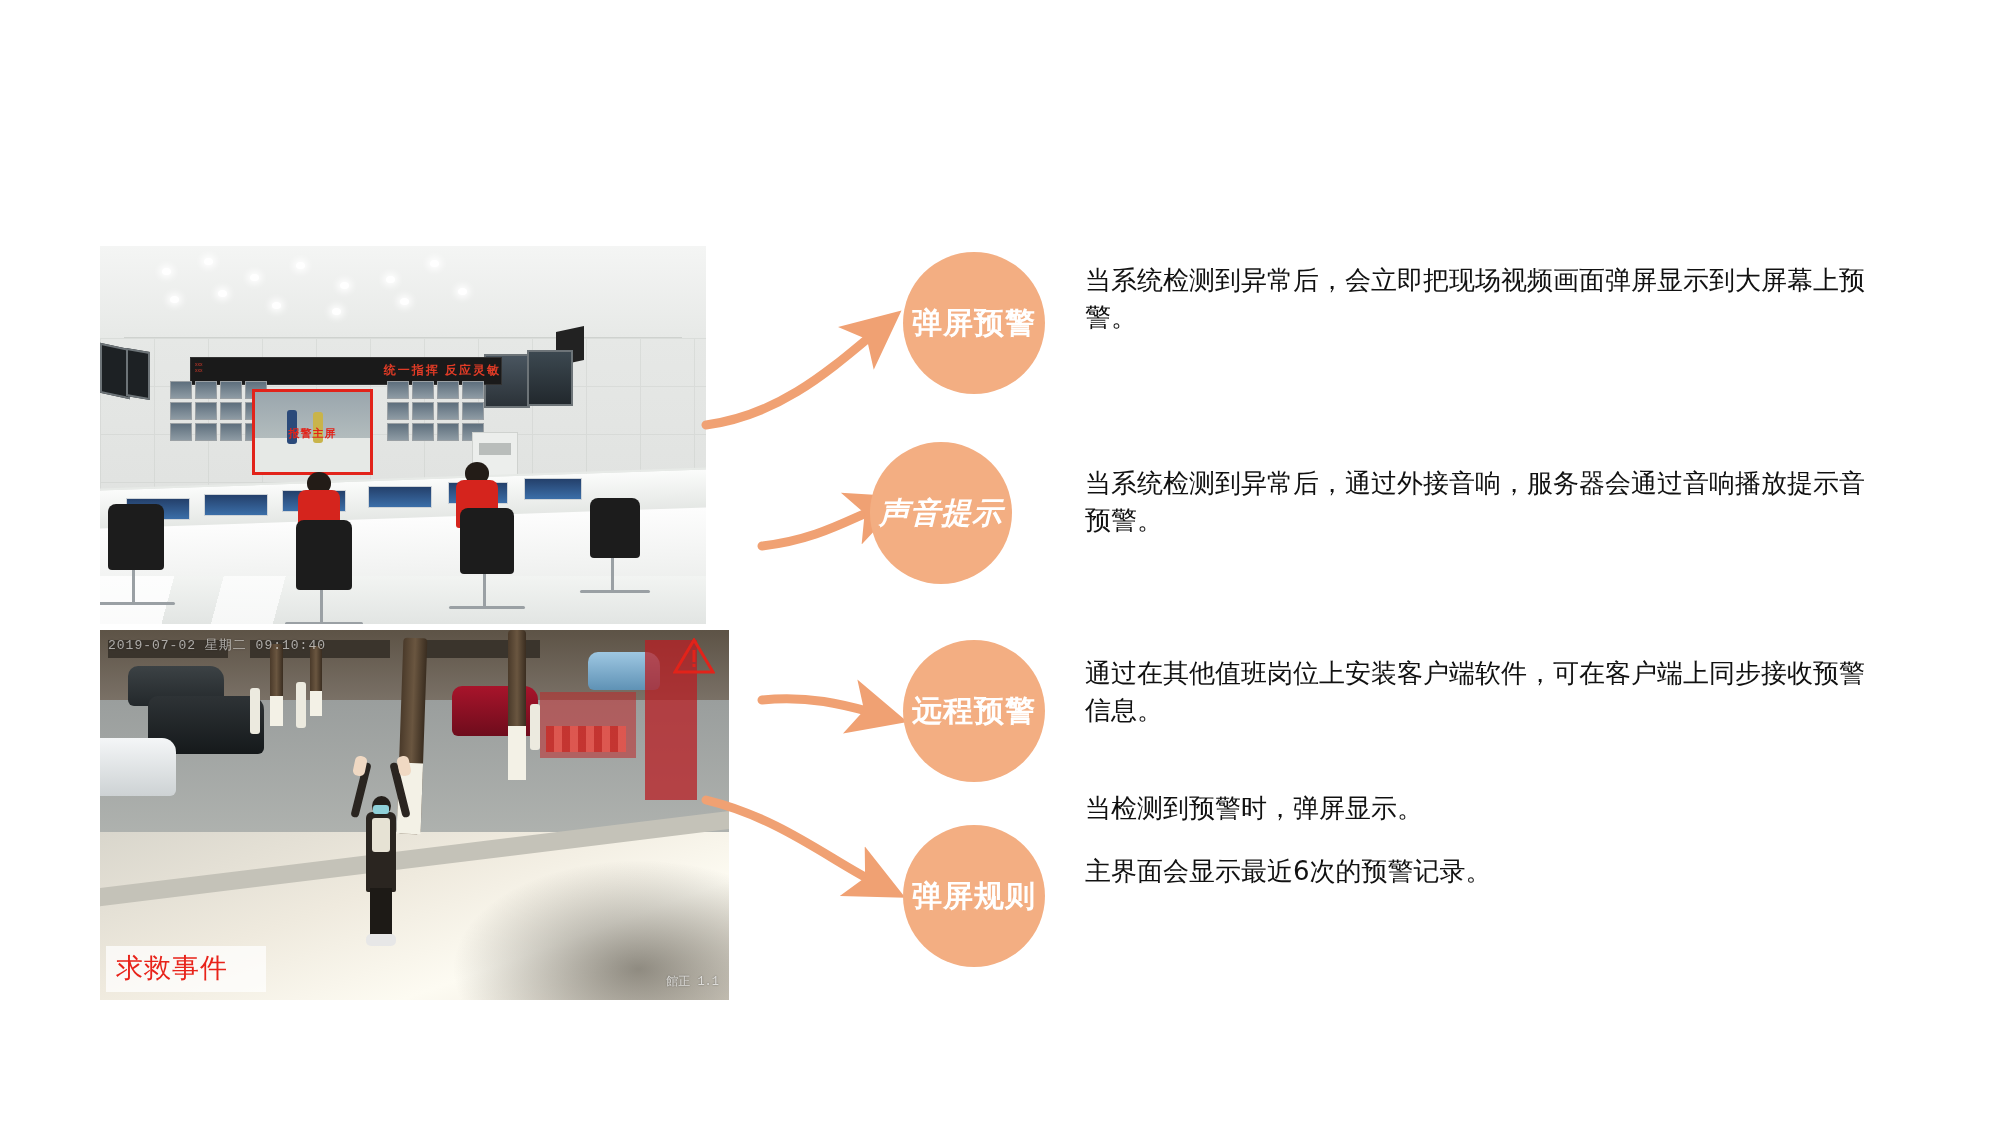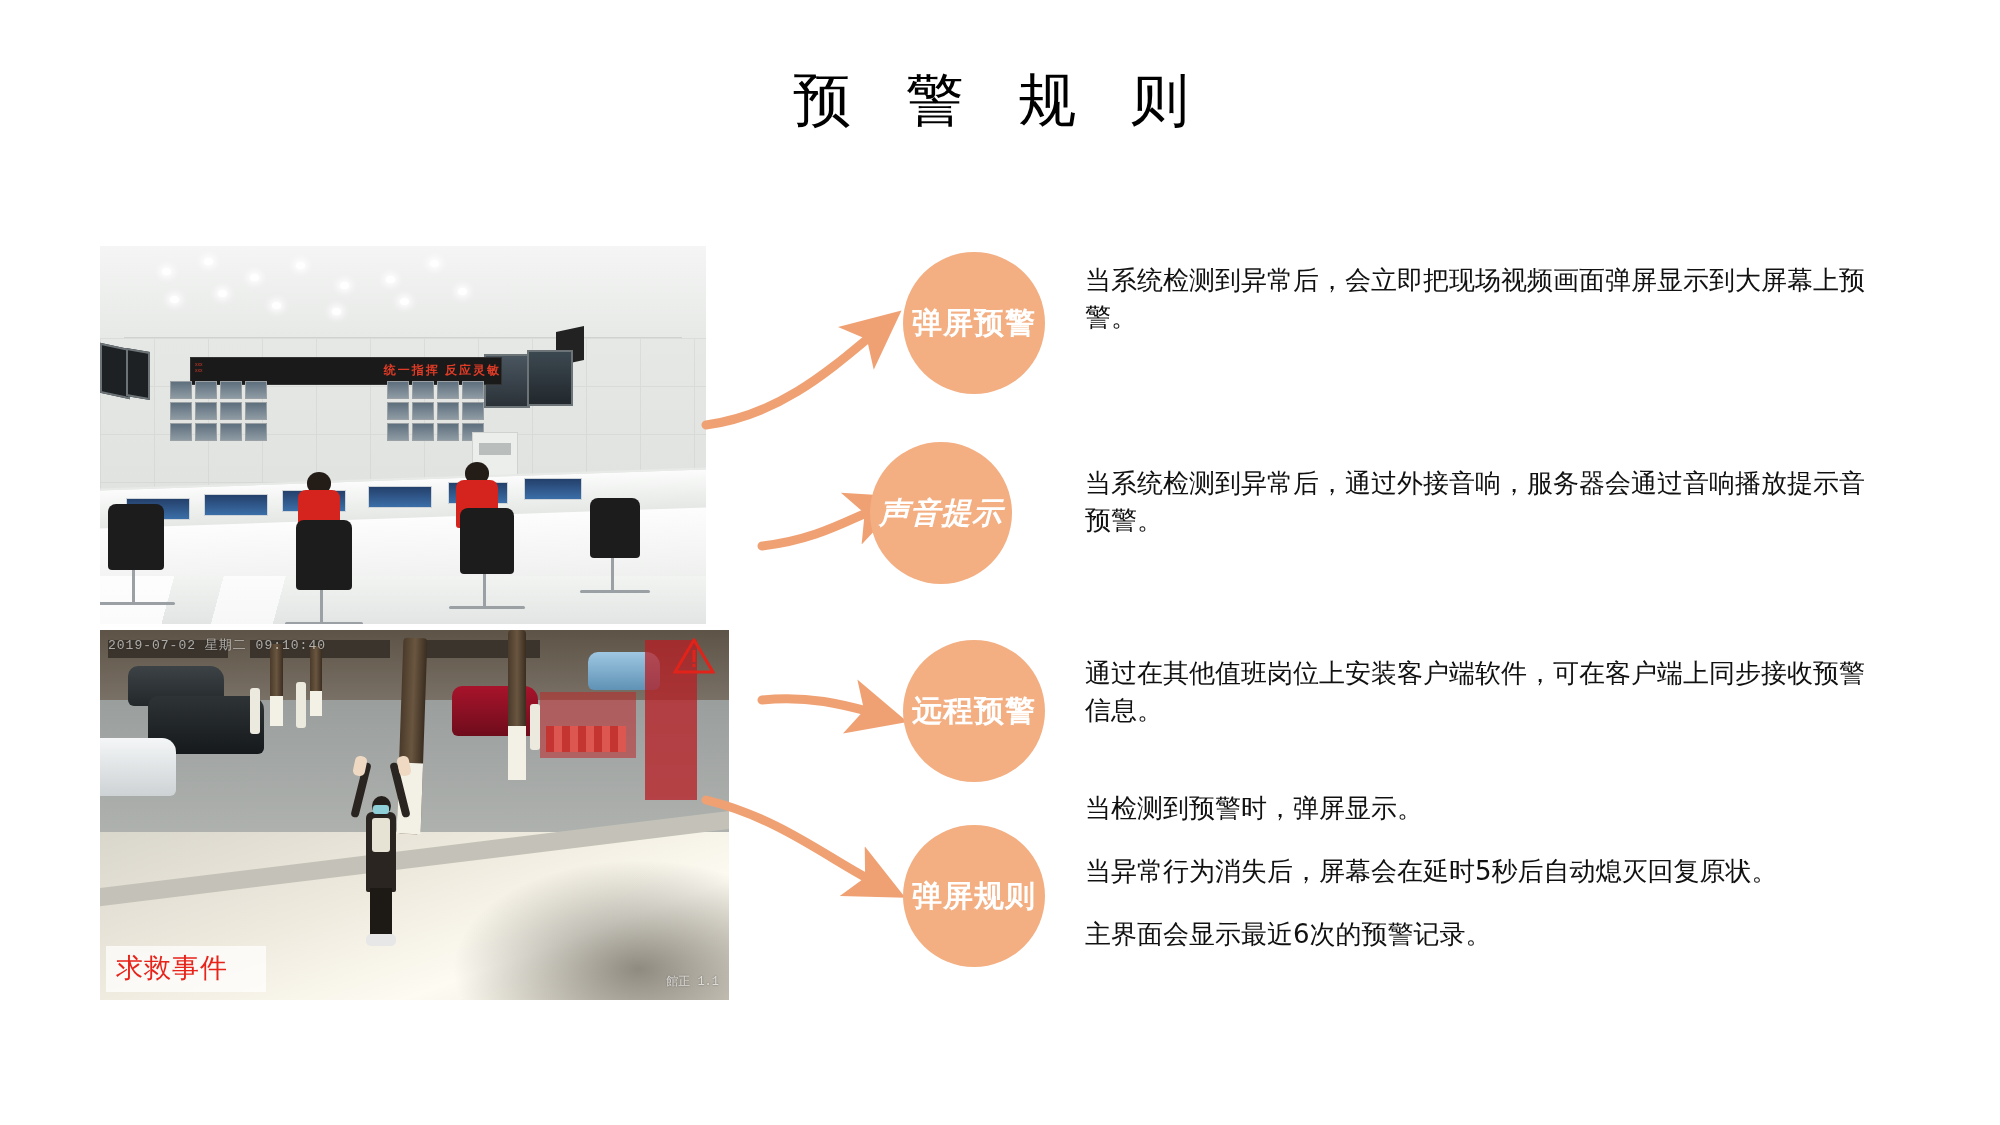--- a/index.html
+++ b/index.html
@@ -165,21 +165,20 @@
   #desc-2{top:655px;}
   #desc-3{top:790px;}
   #desc-3 .rule-line{margin-bottom:26px;}
   #desc-3 .rule-line:last-child{margin-bottom:0;}
 </style>
 </head>
 <body>
 
 <div id="slide">
 
-  <div class="slide-title">预 警 规 则</div>
 
   <div class="photo" id="photo-control-room">
     <div class="cr">
       <div class="cr-ceiling"></div>
       <div class="cr-light" style="left:62px;top:22px"></div>
       <div class="cr-light" style="left:104px;top:12px"></div>
       <div class="cr-light" style="left:150px;top:28px"></div>
       <div class="cr-light" style="left:196px;top:16px"></div>
       <div class="cr-light" style="left:240px;top:36px"></div>
       <div class="cr-light" style="left:70px;top:50px"></div>
@@ -227,20 +226,26 @@
         <div class="cr-mon"></div>
         <div class="cr-mon"></div>
         <div class="cr-mon"></div>
         <div class="cr-mon"></div>
         <div class="cr-mon"></div>
         <div class="cr-mon"></div>
         <div class="cr-mon"></div>
         <div class="cr-mon"></div>
       </div>
 
+      <div class="cr-bigscreen">
+        <div class="snow"></div>
+        <div class="figA"></div>
+        <div class="figB"></div>
+        <div class="lbl">报警主屏</div>
+      </div>
 
       <div class="cr-cabinet"></div>
 
       <div class="cr-desk cr-desk1"></div>
       <div class="cr-deskpanel" style="left:26px;top:252px;width:62px;"></div>
       <div class="cr-deskpanel" style="left:104px;top:248px;width:62px;"></div>
       <div class="cr-deskpanel" style="left:182px;top:244px;width:62px;"></div>
       <div class="cr-deskpanel" style="left:268px;top:240px;width:62px;"></div>
       <div class="cr-deskpanel" style="left:348px;top:236px;width:58px;"></div>
       <div class="cr-deskpanel" style="left:424px;top:232px;width:56px;"></div>
@@ -357,17 +362,16 @@
     <div class="rule-line">当系统检测到异常后，会立即把现场视频画面弹屏显示到大屏幕上预警。</div>
   </div>
   <div class="desc" id="desc-1">
     <div class="rule-line">当系统检测到异常后，通过外接音响，服务器会通过音响播放提示音预警。</div>
   </div>
   <div class="desc" id="desc-2">
     <div class="rule-line">通过在其他值班岗位上安装客户端软件，可在客户端上同步接收预警信息。</div>
   </div>
   <div class="desc" id="desc-3">
     <div class="rule-line">当检测到预警时，弹屏显示。</div>
-    <div class="rule-line">当异常行为消失后，屏幕会在延时5秒后自动熄灭回复原状。</div>
     <div class="rule-line">主界面会显示最近6次的预警记录。</div>
   </div>
 
 </div>
 
 </body></html>

